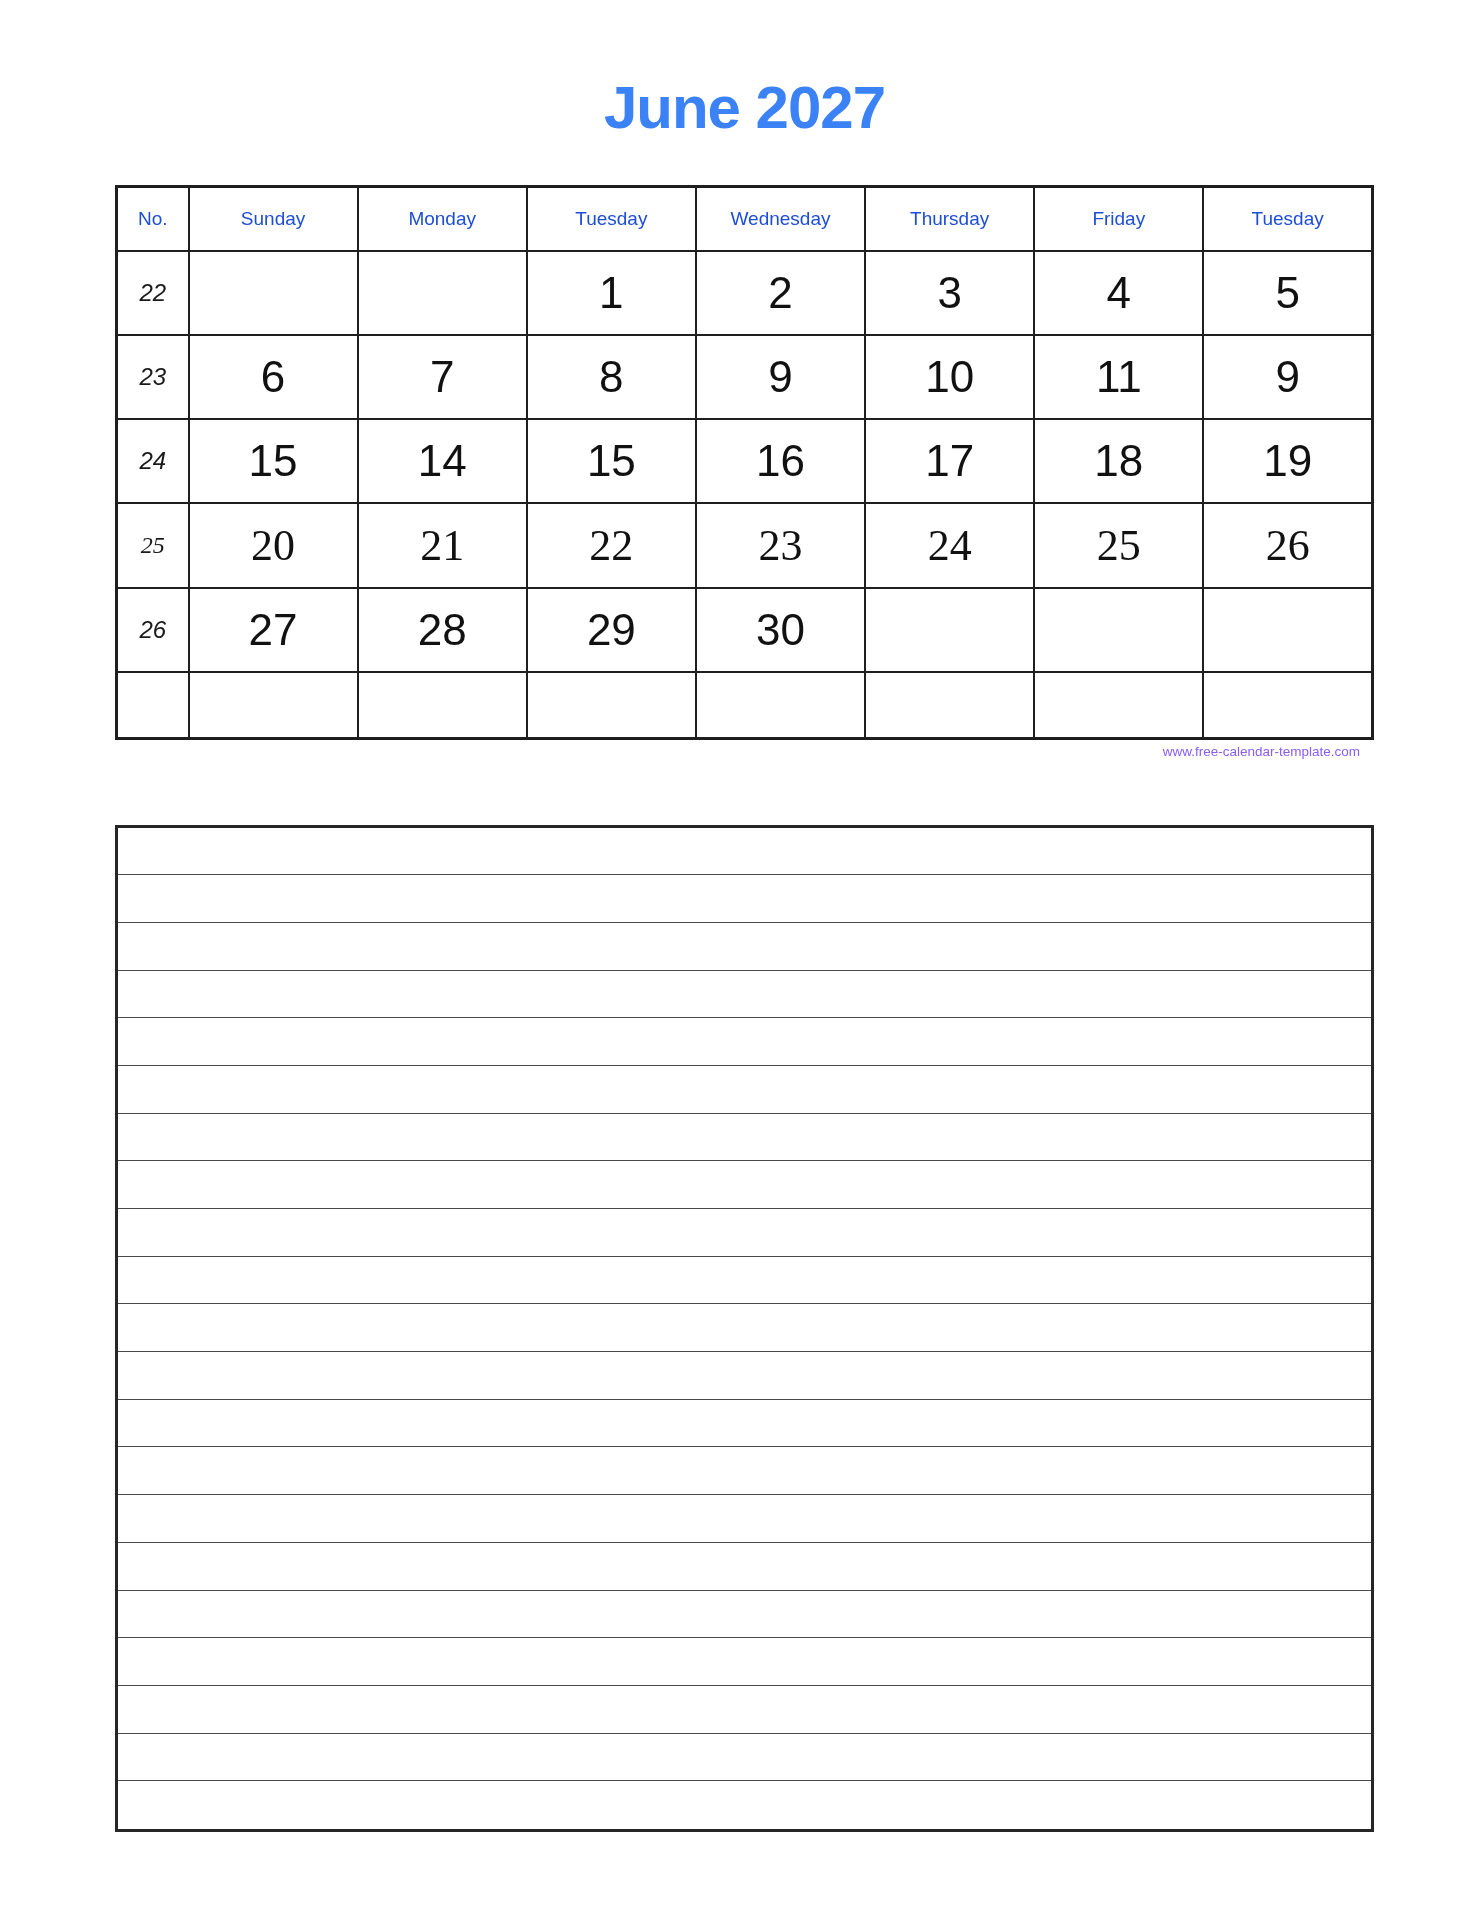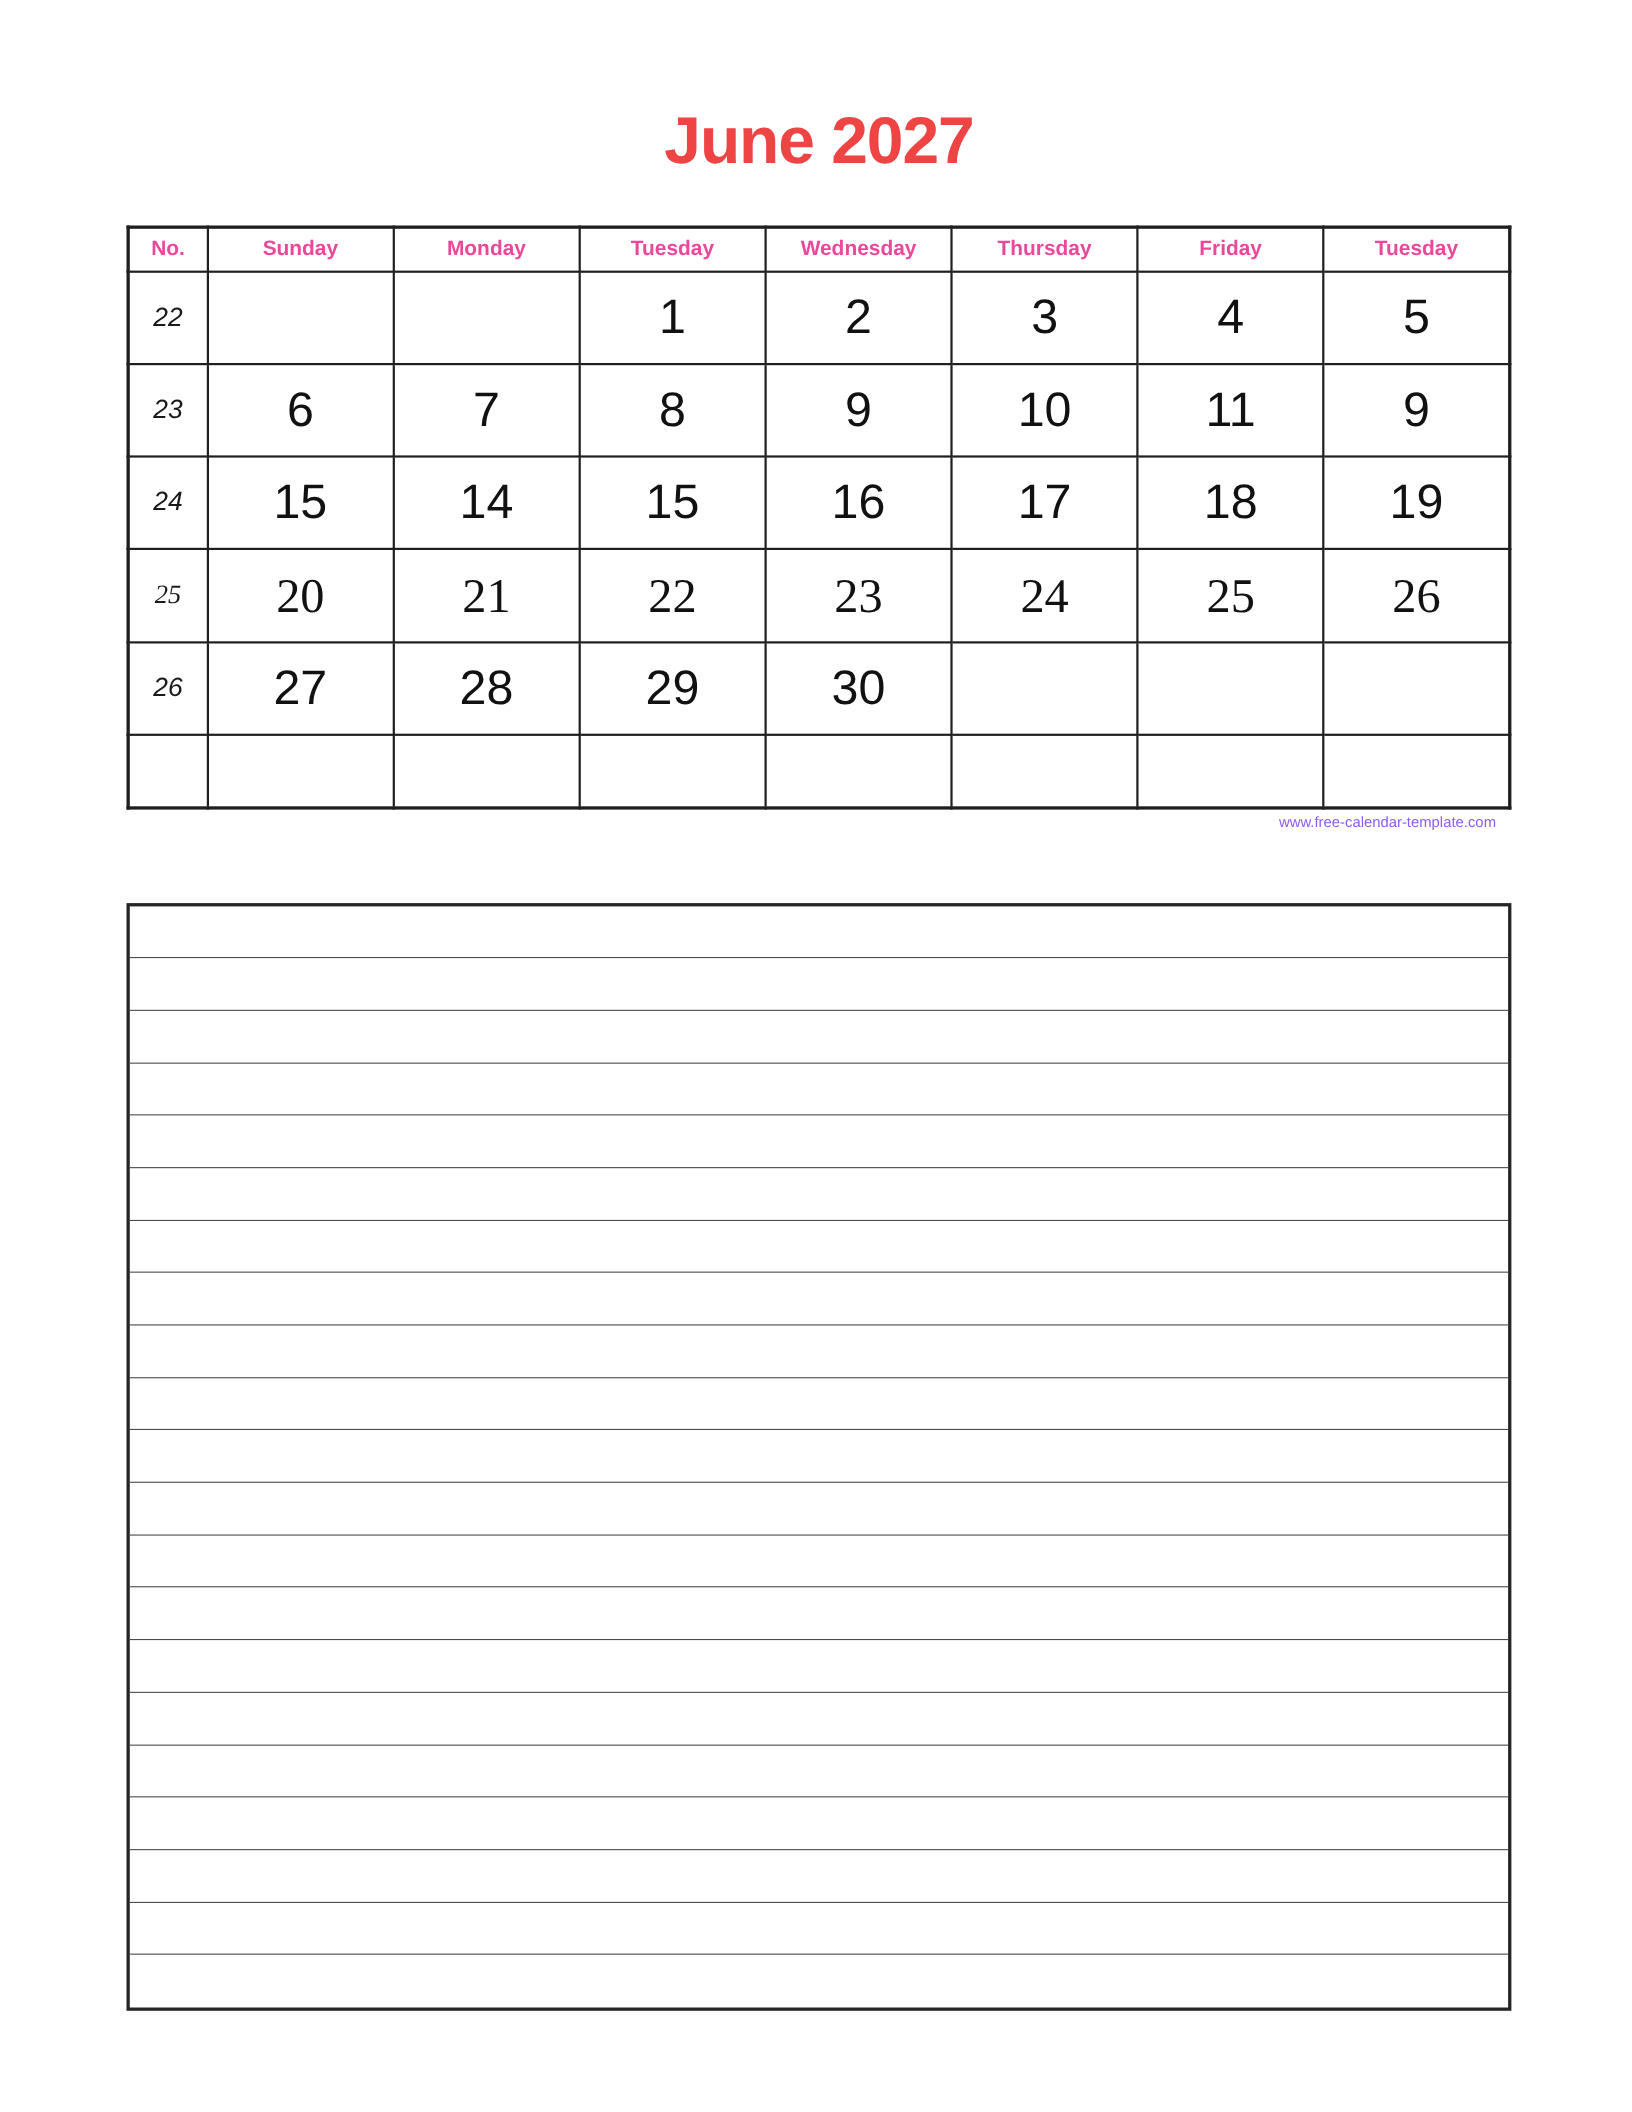--- a/index.html
+++ b/index.html
@@ -13,46 +13,46 @@
     font-family: "Liberation Sans", sans-serif;
     color: #1a1a1a;
     position: relative;
   }
   .content {
     margin-left: 115px;
     width: 1259px;
   }
   .page-title {
     margin: 0;
-    padding-top: 95px;
+    padding-top: 75px;
     height: 65px;
     text-align: center;
     font-size: 60px;
     line-height: 65px;
     font-weight: 700;
     letter-spacing: -1px;
-    color: #ef4444;
+    color: #3b82f6;
   }
   table.calendar {
     margin-top: 45px;
     border-collapse: collapse;
     table-layout: fixed;
     width: 1259px;
     border: 3px solid #1f1f1f;
   }
   col.no-col { width: 72px; }
   table.calendar th {
     border: 2px solid #1f1f1f;
     height: 38px;
-    padding: 0;
+    padding: 12px;
     font-size: 19px;
-    font-weight: 700;
+    font-weight: 400;
     text-align: center;
     vertical-align: middle;
-    color: #ec4899;
+    color: #1d4ed8;
   }
   table.calendar td {
     border: 2px solid #1f1f1f;
     padding: 16px;
     text-align: center;
     vertical-align: middle;
   }
   tbody tr.r1 { height: 67px; }
   tbody tr.r2 { height: 73px; }
   tbody tr.r3 { height: 73px; }

